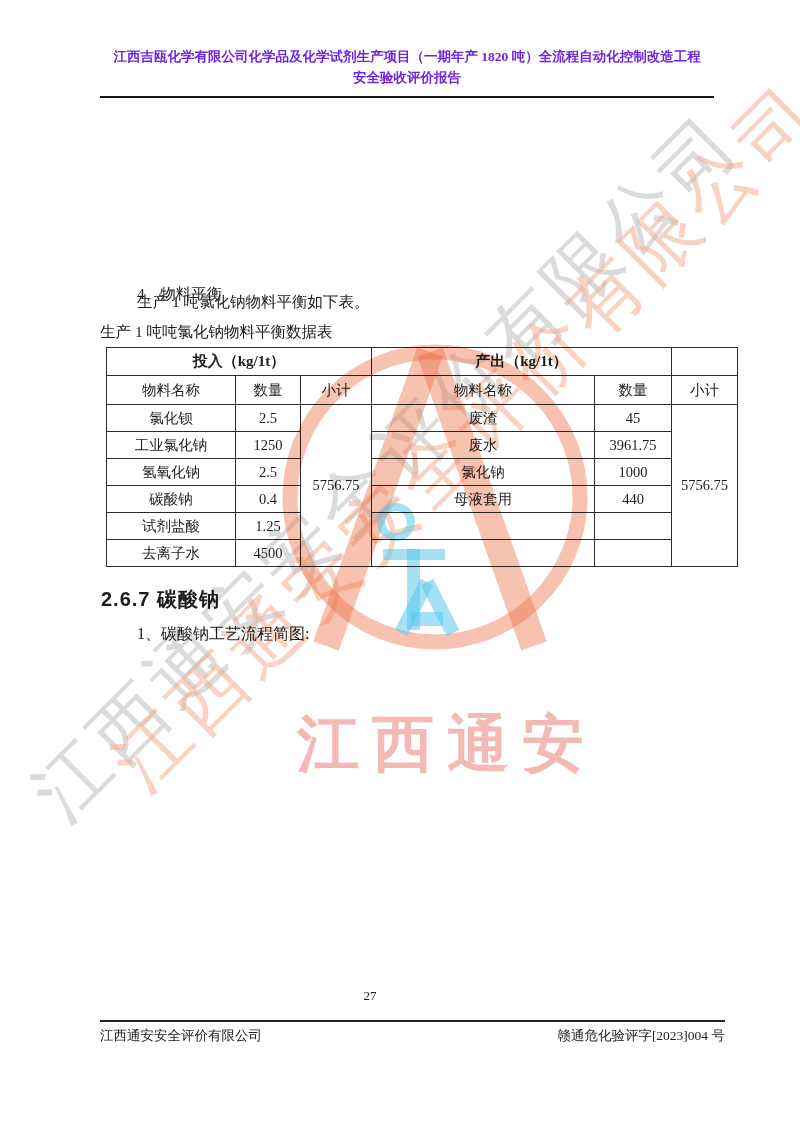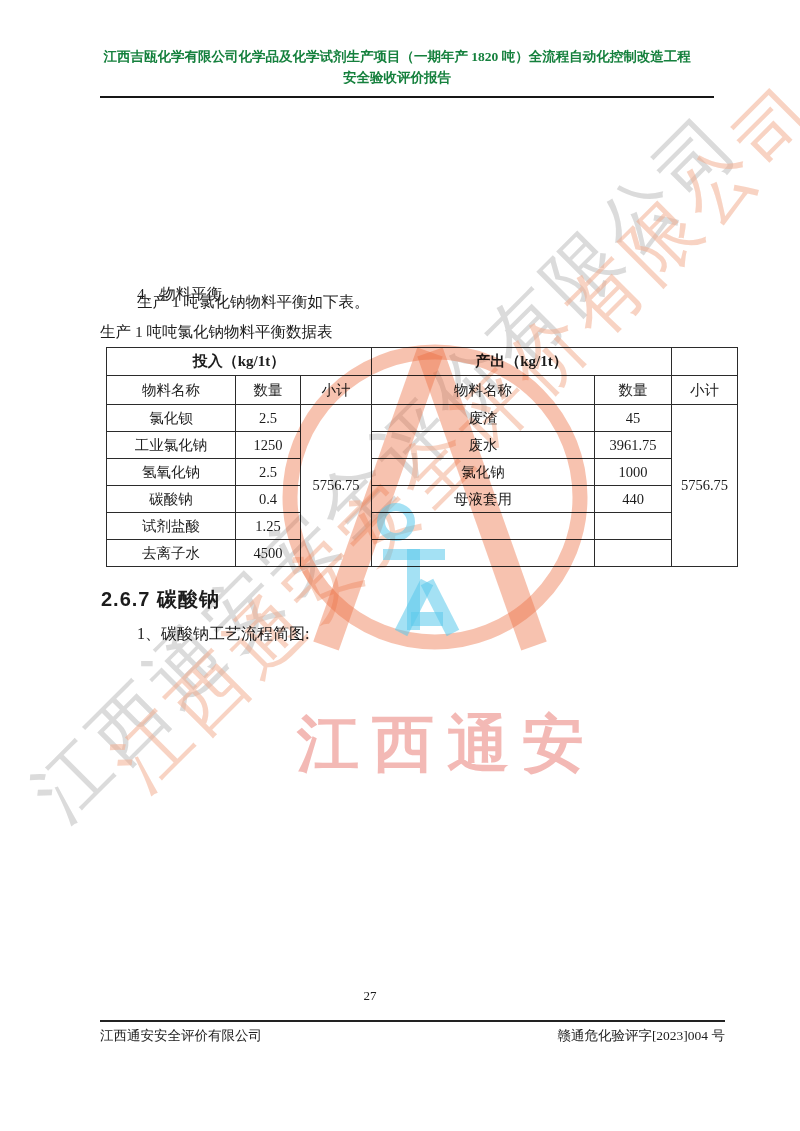--- a/index.html
+++ b/index.html
@@ -2,22 +2,22 @@
 <html><head>
 <meta charset="utf-8">
 <style>
   html,body{margin:0;padding:0;}
   .page{
     position:relative;width:800px;height:1131px;background:#ffffff;overflow:hidden;
     font-family:"Liberation Serif","DejaVu Serif",serif;color:#1c1c1c;
   }
   .abs{position:absolute;}
   
-  .doc-header{top:46px;left:82px;width:630px;text-align:center;font-weight:bold;
-    font-size:13.5px;line-height:21px;color:#15803d;}
+  .doc-header{top:46px;left:92px;width:630px;text-align:center;font-weight:bold;
+    font-size:13.5px;line-height:21px;color:#6d28d9;}
   .header-rule{top:96px;left:100px;width:614px;height:2px;background:#161616;}
   
   .paragraph{top:102px;left:100px;width:613px;font-size:15.5px;line-height:32px;
     text-align:justify;text-indent:31px;letter-spacing:0.3px;}
   .item4-heading{top:254px;left:137px;font-size:15.5px;line-height:32px;margin-top:24px;}
   .item4-text{top:286px;left:137px;font-size:15.5px;line-height:32px;}
   .table-title{top:317px;left:100px;width:637px;text-align:left;font-size:15.5px;line-height:30px;}
   
   .balance-table{top:347px;left:106px;}
   table{border-collapse:collapse;table-layout:fixed;width:631px;border-radius:10px;}

